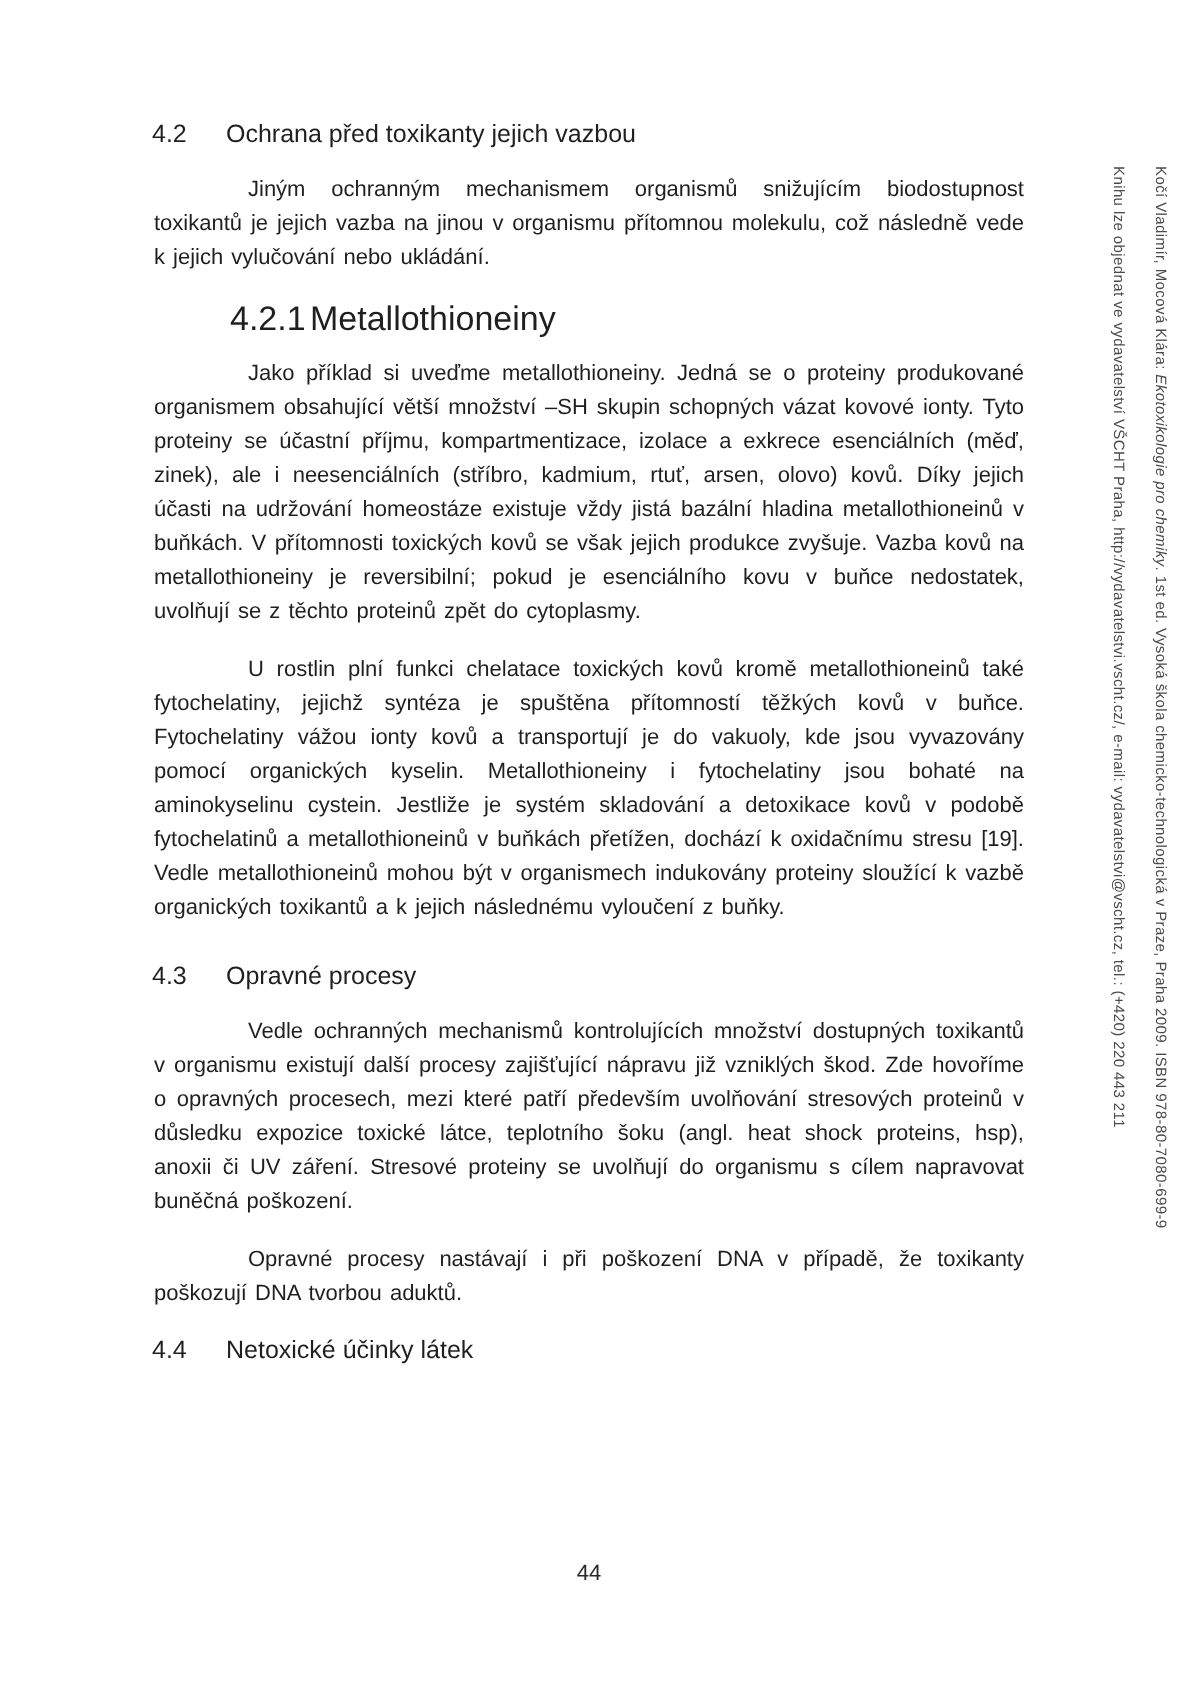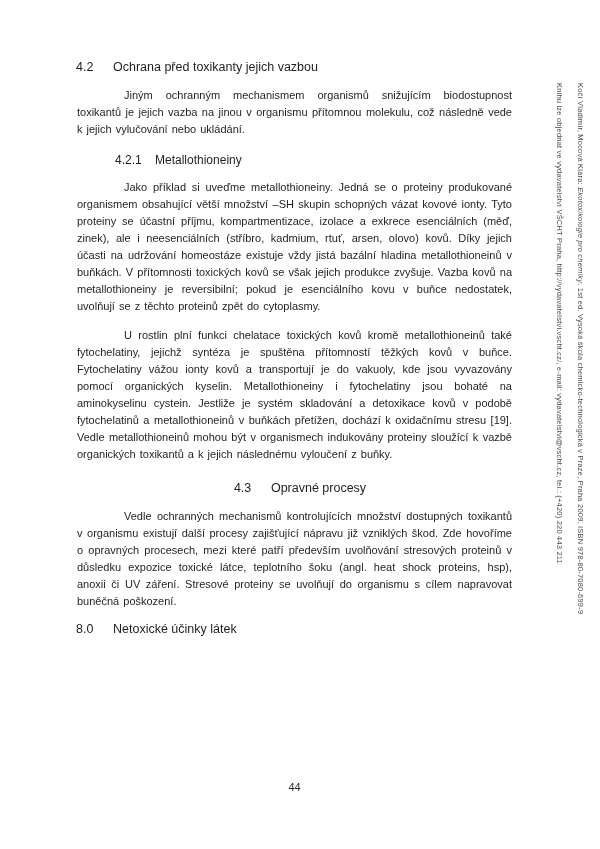--- a/index.html
+++ b/index.html
@@ -25,28 +25,28 @@
   .h2 {
     display: flex;
     align-items: baseline;
     padding-left: 11px;
     margin: 0 0 9px 0;
     font-size: 12.5px;
     line-height: 15px;
     font-weight: 400;
   }
   .h2 .num { flex: 0 0 37px; }
-  .h2.spaced { margin-top: 18px; justify-content: center; }
+  .h2.spaced { margin-top: 18px; }
   .h2.spaced-small { margin-top: 11px; }
   .h3 {
     display: flex;
     align-items: baseline;
     padding-left: 50px;
     margin: 15px 0 7px 0;
-    font-size: 12px;
+    font-size: 17px;
     line-height: 14px;
     font-weight: 400;
   }
   .h3 .num { flex: 0 0 40px; }
   .para {
     margin: 12px;
     font-size: 11px;
     line-height: 17px;
     text-align: justify;
     text-indent: 47px;
@@ -95,23 +95,24 @@
     </div>
     <p class="para">Jako příklad si uveďme metallothioneiny. Jedná se o proteiny produkované organismem obsahující větší množství –SH skupin schopných vázat kovové ionty. Tyto proteiny se účastní příjmu, kompartmentizace, izolace a exkrece esenciálních (měď, zinek), ale i neesenciálních (stříbro, kadmium, rtuť, arsen, olovo) kovů. Díky jejich účasti na udržování homeostáze existuje vždy jistá bazální hladina metallothioneinů v buňkách. V přítomnosti toxických kovů se však jejich produkce zvyšuje. Vazba kovů na metallothioneiny je reversibilní; pokud je esenciálního kovu v buňce nedostatek, uvolňují se z těchto proteinů zpět do cytoplasmy.</p>
 
     <p class="para">U rostlin plní funkci chelatace toxických kovů kromě metallothioneinů také fytochelatiny, jejichž syntéza je spuštěna přítomností těžkých kovů v buňce. Fytochelatiny vážou ionty kovů a transportují je do vakuoly, kde jsou vyvazovány pomocí organických kyselin. Metallothioneiny i fytochelatiny jsou bohaté na aminokyselinu cystein. Jestliže je systém skladování a detoxikace kovů v podobě fytochelatinů a metallothioneinů v buňkách přetížen, dochází k oxidačnímu stresu [19]. Vedle metallothioneinů mohou být v organismech indukovány proteiny sloužící k vazbě organických toxikantů a k jejich následnému vyloučení z buňky.</p>
 
     <div class="h2 spaced">
       <span class="num">4.3</span>
       <span class="ttl">Opravné procesy</span>
     </div>
     <p class="para">Vedle ochranných mechanismů kontrolujících množství dostupných toxikantů v organismu existují další procesy zajišťující nápravu již vzniklých škod. Zde hovoříme o opravných procesech, mezi které patří především uvolňování stresových proteinů v důsledku expozice toxické látce, teplotního šoku (angl. heat shock proteins, hsp), anoxii či UV záření. Stresové proteiny se uvolňují do organismu s cílem napravovat buněčná poškození.</p>
+    <p class="para">Opravné procesy nastávají i při poškození DNA v případě, že toxikanty poškozují DNA tvorbou aduktů.</p>
 
     <div class="h2 spaced-small">
-      <span class="num">8.0</span>
+      <span class="num">4.4</span>
       <span class="ttl">Netoxické účinky látek</span>
     </div>
 
   </div>
 
   <div class="page-number">44</div>
 
   <div class="margin-citation">
     <span class="cit-line"><span>Kočí Vladimír, Mocová Klára: </span><i>Ekotoxikologie pro chemiky</i><span>. 1st ed. Vysoká škola chemicko-technologická v Praze, Praha 2009. ISBN 978-80-7080-699-9</span></span>
     <span class="cit-line">Knihu lze objednat ve vydavatelství VŠCHT Praha, http://vydavatelstvi.vscht.cz/, e-mail: vydavatelstvi@vscht.cz, tel.: (+420) 220 443 211</span>

